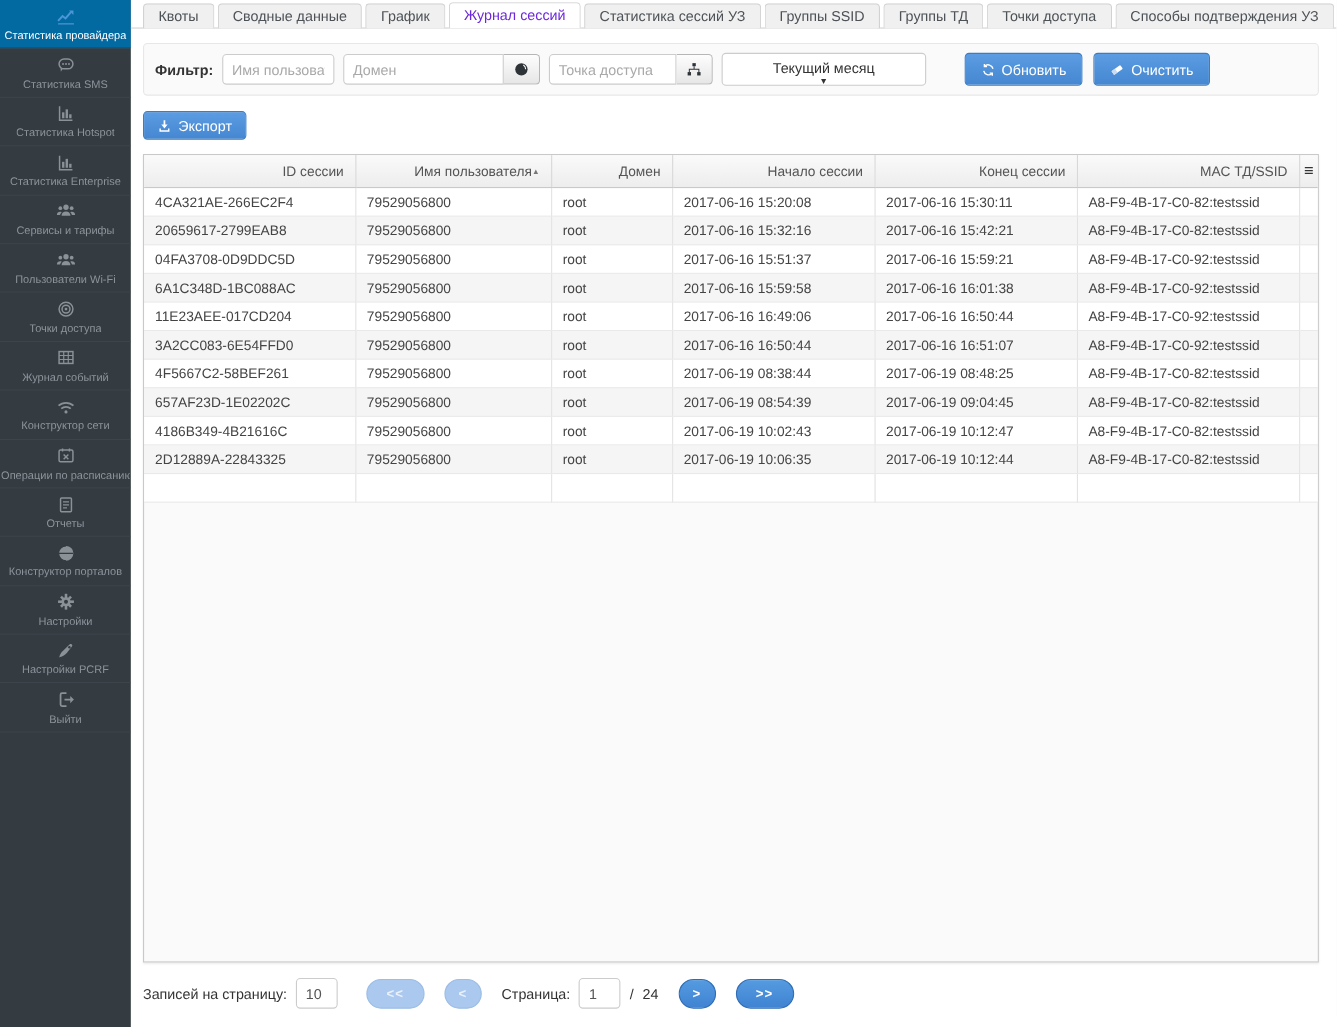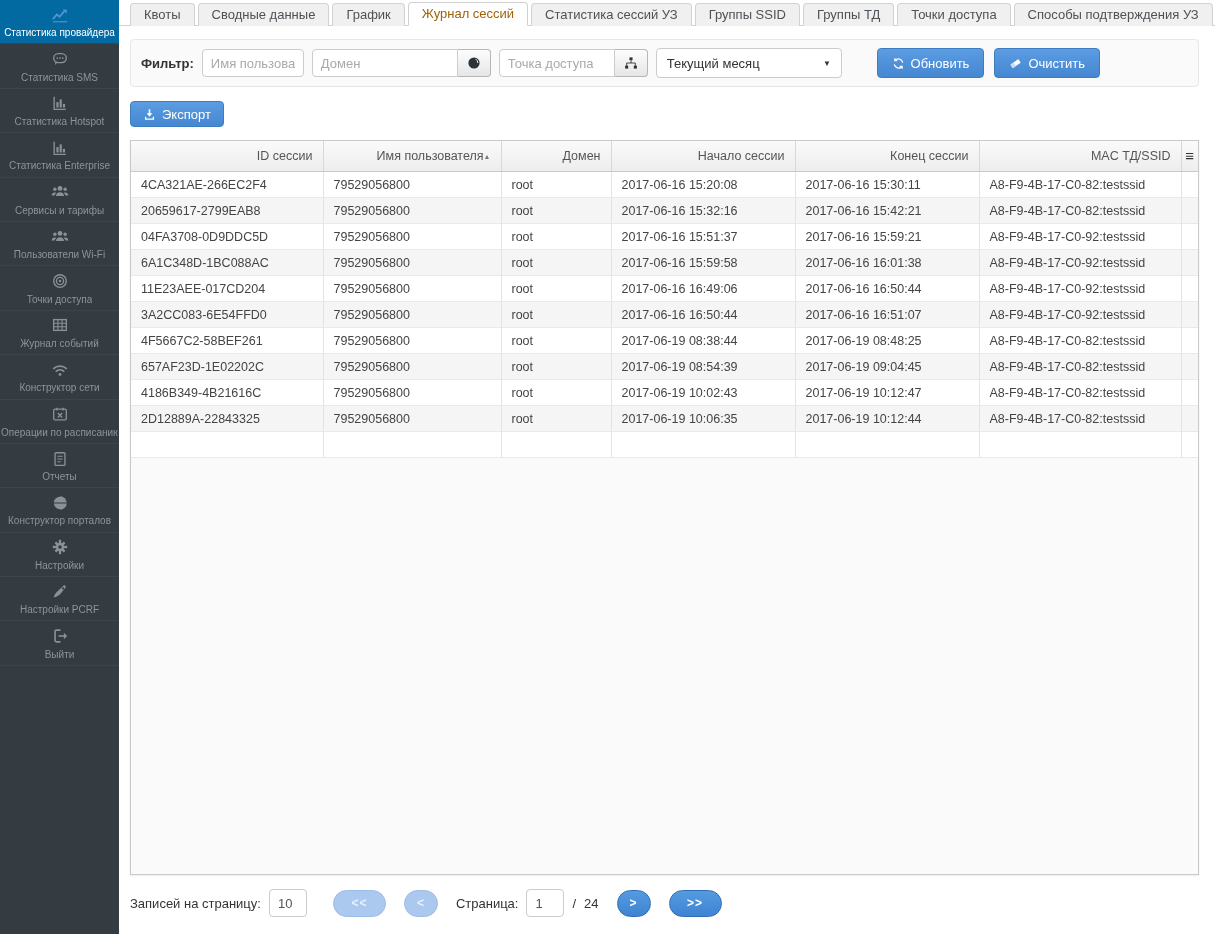--- a/index.html
+++ b/index.html
@@ -13,33 +13,33 @@
   .side-label{font-size:10px;color:#8d949b;white-space:nowrap;max-width:117px;overflow:hidden;}
   .side-item.active{background:#0369a1;align-items:center;}
   .side-item.active .side-label{color:#ffffff;}
   .side-item.active .side-icon{color:#4b96d8;}
 
   
   .main{flex:1;min-width:0;display:flex;flex-direction:column;background:#fff;}
 
   .tabbar{display:flex;align-items:flex-end;gap:3px;padding:2px 0 0 11px;border-bottom:1px solid #d2d2d2;}
   .tab{font-size:13px;color:#4d5257;background:#f0f0f0;border:1px solid #d2d2d2;border-bottom:none;border-radius:4px 4px 0 0;padding:3px 13px 4px;margin-bottom:-1px;cursor:pointer;white-space:nowrap;}
-  .tab.active{background:#fff;color:#a16207;border-bottom:1px solid #fff;}
+  .tab.active{background:#fff;color:#6d28d9;border-bottom:1px solid #fff;}
 
   .filter-panel{margin:13px 16px 0 11px;background:#fafafa;border:1px solid #e7e7e7;border-radius:4px;padding:8px 10px;display:flex;align-items:center;gap:8px;}
   .filter-label{font-size:13px;font-weight:bold;color:#333;}
   .txt{height:28px;box-sizing:border-box;border:1px solid #ccc;border-radius:4px;padding:0 8px;font-size:13px;color:#555;font-family:inherit;background:#fff;}
   .txt::placeholder{color:#a9a9a9;}
   .txt-user{width:102px;}
   .igroup{display:flex;}
   .igroup .txt{border-radius:4px 0 0 4px;}
   .txt-domain{width:146px;}
   .txt-ap{width:116px;}
   .ibtn{width:33px;height:28px;box-sizing:border-box;border:1px solid #b6b6b6;border-left:none;border-radius:0 4px 4px 0;background:linear-gradient(#fdfdfd,#e6e6e6);display:flex;align-items:center;justify-content:center;cursor:pointer;}
-  .select{width:186px;height:30px;box-sizing:border-box;border:1px solid #ccc;border-radius:4px;background:#fff;display:flex;align-items:center;justify-content:space-between;padding:5px 10px;font-size:13px;color:#333;cursor:pointer;}
+  .select{width:186px;height:30px;box-sizing:border-box;border:1px solid #ccc;border-radius:4px;background:#fff;display:flex;align-items:center;justify-content:space-between;padding:5px 10px;font-size:13px;color:#333;cursor:pointer;flex-direction:column;}
   .caret{font-size:8px;color:#333;}
   .btn-blue{height:30px;border:1px solid #3c7cc0;border-radius:4px;background:linear-gradient(#5b9ce2,#4587d1);color:#fff;font-size:13px;display:inline-flex;align-items:center;gap:6px;padding:0 14px;cursor:pointer;font-family:inherit;white-space:nowrap;}
   .filter-actions{margin-left:auto;margin-right:88px;display:flex;gap:10px;}
 
   .export-row{margin:14px 0 0 11px;}
   .btn-export{height:26px;padding:4px 12px;}
 
   .table-wrap{margin:13px 16px 0 11px;border:1px solid #c9c9c9;background:#fafafa;height:735px;box-sizing:border-box;overflow:hidden;box-shadow:0 1px 2px rgba(0,0,0,0.08);}
   table{border-collapse:collapse;table-layout:fixed;width:100%;font-size:12.5px;}
   th{background:linear-gradient(#fafafa,#ededed);border-right:1px solid #d8d8d8;border-bottom:1px solid #c9c9c9;padding:7px 10px;text-align:right;font-weight:normal;color:#555;cursor:pointer;white-space:nowrap;overflow:hidden;}

